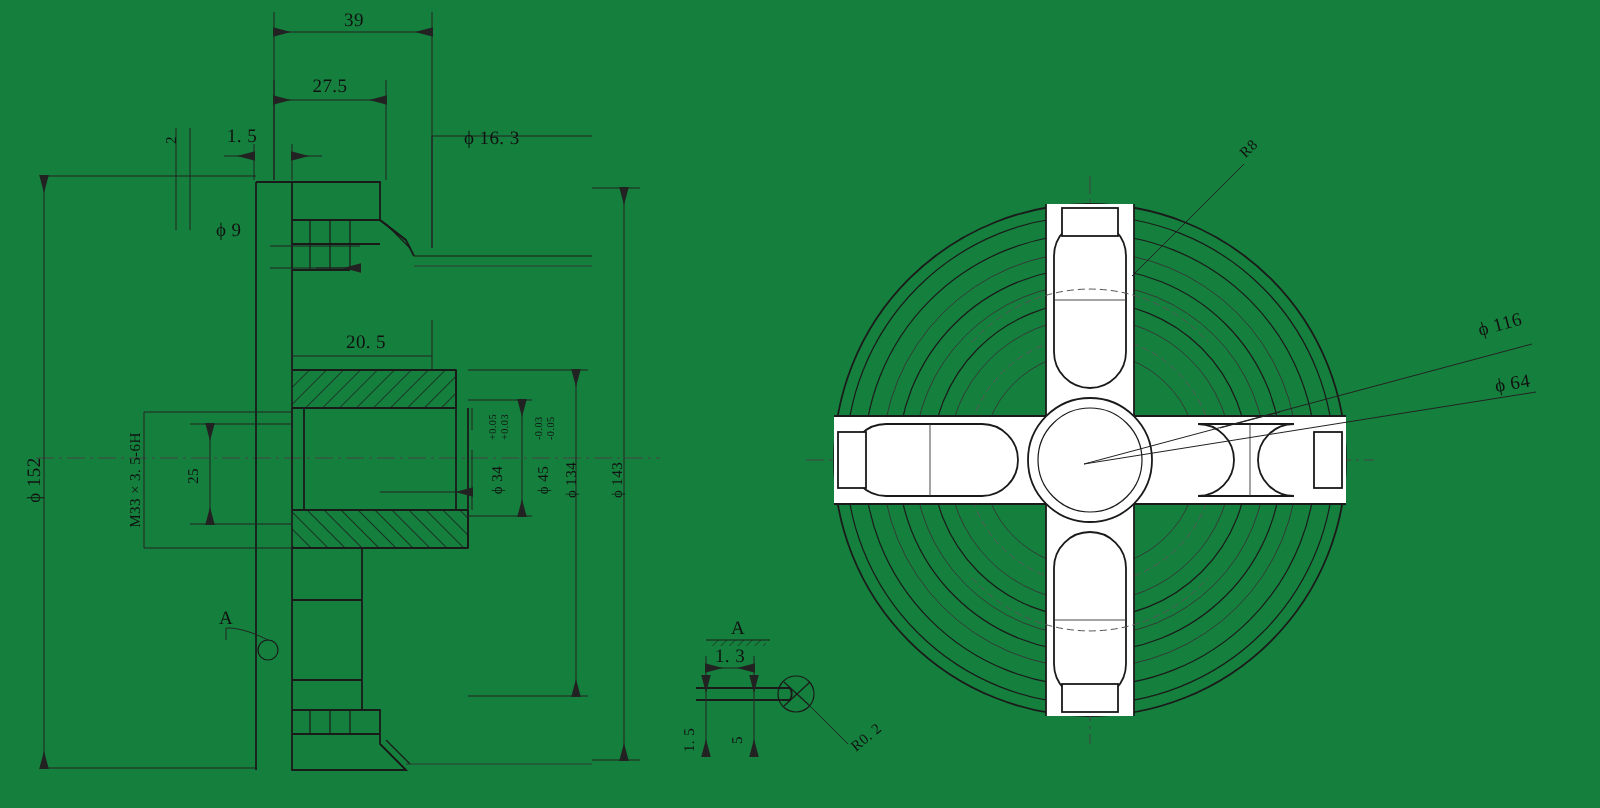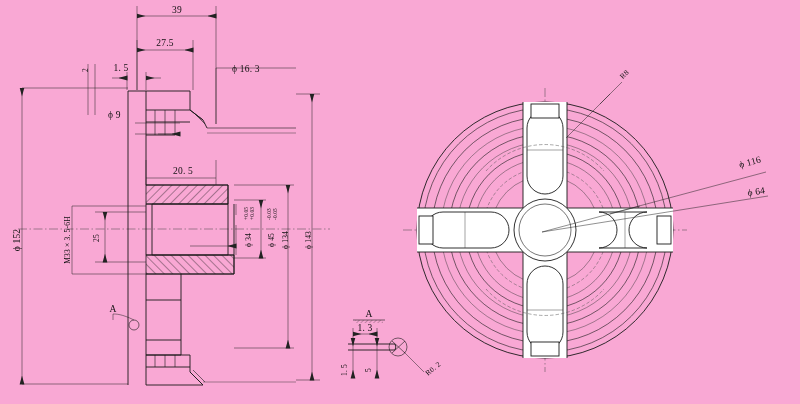--- a/index.html
+++ b/index.html
@@ -5,21 +5,21 @@
 <style>
   html, body {
     margin: 0;
     padding: 0;
     background: #ffffff;
   }
   #sheet {
     position: relative;
     width: 800px;
     height: 404px;
-    background: #f9a8d4;
+    background: #15803d;
     font-family: "Liberation Serif", "DejaVu Serif", serif;
     overflow: hidden;
   }
   #sheet svg {
     position: absolute;
     left: 0;
     top: 0;
   }
   .dimtext {
     font-family: "Liberation Serif", "DejaVu Serif", serif;

